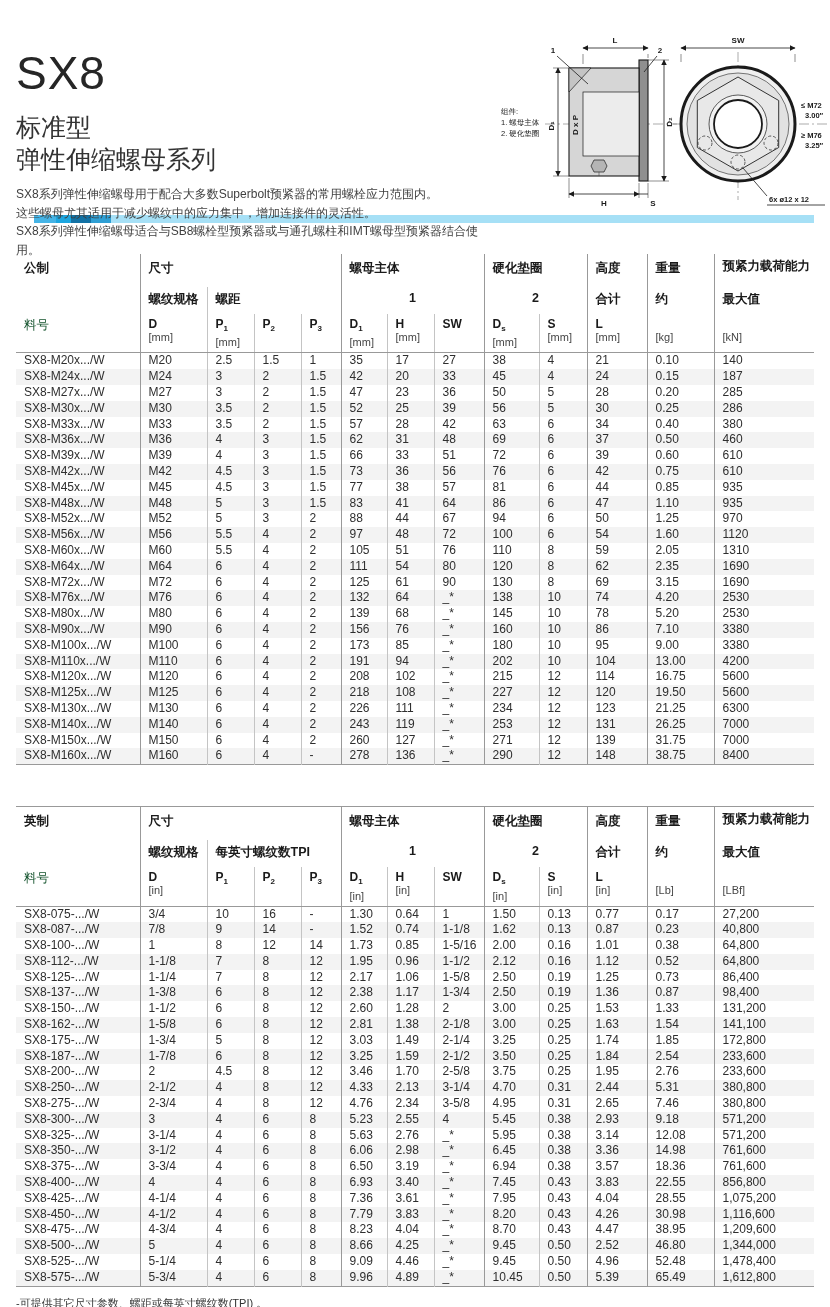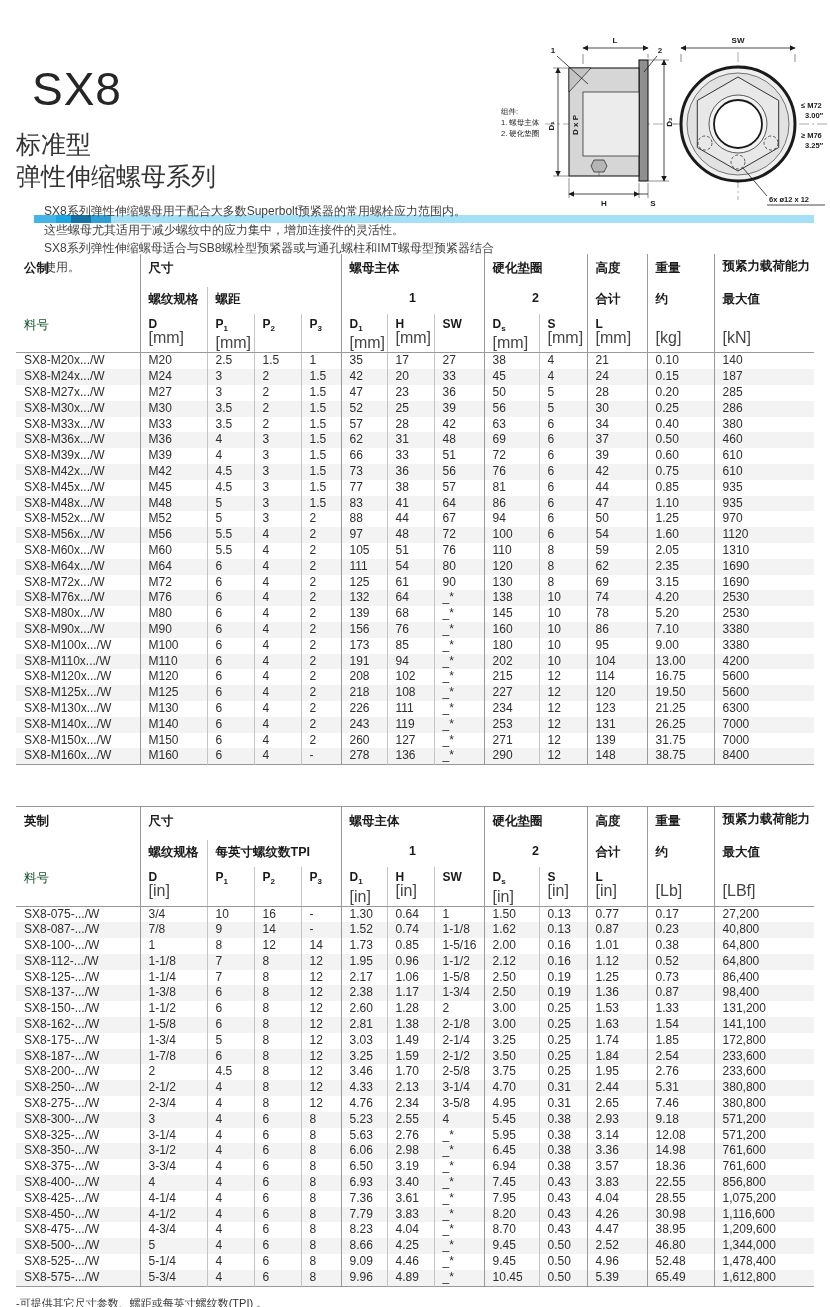--- a/index.html
+++ b/index.html
@@ -2,23 +2,23 @@
 <html><head>
 <meta charset="utf-8">
 <style>
   html,body{margin:0;padding:0;background:#fff;}
   body{width:830px;height:1307px;font-family:"Liberation Sans","DejaVu Sans",sans-serif;color:#2e2e2e;overflow:hidden;}
   .page{position:relative;width:830px;height:1307px;background:#fff;}
 
   
   .top{position:relative;height:215px;}
   .title-block{position:absolute;left:16px;top:50px;width:480px;}
-  .product-title{font-size:46px;font-weight:400;color:#262626;line-height:1;margin:16px;letter-spacing:1px;}
-  .subtitle{font-size:25px;font-weight:400;color:#333;line-height:1.28;margin-top:8px;}
-  .desc{margin-top:10px;font-size:12px;color:#3f3f3f;line-height:1.55;margin-left:28px;}
+  .product-title{font-size:46px;font-weight:400;color:#262626;line-height:1;margin:0;letter-spacing:1px;}
+  .subtitle{font-size:25px;font-weight:400;color:#333;line-height:1.28;margin-top:15px;}
+  .desc{margin-top:10px;font-size:12px;color:#3f3f3f;line-height:1.55;}
 
   .drawing{position:absolute;right:0;top:28px;width:335px;height:185px;}
   .drawing svg{display:block;}
   .drawing text{font-family:"Liberation Sans","DejaVu Sans",sans-serif;fill:#1a1a1a;}
   .dtxt{font-size:8px;font-weight:bold;}
   .dtxt-sm{font-size:7.5px;font-weight:bold;}
   .legend-txt{font-size:7.5px;font-weight:normal;fill:#222;}
   .dimline{stroke:#1a1a1a;stroke-width:0.8;}
   .extline{stroke:#444;stroke-width:0.6;}
   .cline{stroke:#888;stroke-width:0.7;stroke-dasharray:10 3 2 3;}
@@ -35,21 +35,21 @@
   .spec-table tbody tr:nth-child(even){background:#f3f3f3;}
   .spec-table{border-bottom:1px solid #999;}
   .imperial{border-top:1px solid #999;}
   .gb{border-left:1px solid #999;}
   .sb{border-left:1px solid #c4c4c4;}
   tr.grow th{font-weight:bold;font-size:12.5px;height:27px;padding-top:6px;color:#1a1a1a;}
   tr.srow th{font-weight:bold;font-size:12.5px;height:23px;padding-top:4px;color:#1a1a1a;}
   tr.symrow th{padding-top:3px;border-bottom:1px solid #999;vertical-align:top;height:34px;}
   .csym{display:block;font-weight:bold;font-size:12px;line-height:14px;color:#1a1a1a;}
   .csym sub{font-size:8px;}
-  .cunit{display:block;font-weight:normal;font-size:16px;color:#454545;line-height:13px;padding-bottom:3px;}
+  .cunit{display:block;font-weight:normal;font-size:11px;color:#454545;line-height:13px;padding-bottom:3px;}
   .partlbl{font-weight:bold;font-size:12.5px;color:#14532d;}
   .wrap{white-space:normal !important;line-height:13px;}
   .ctr{text-align:center !important;padding-left:0 !important;}
   .gap{height:10px;}
 
   
   .notes{margin:8px 0 0 16px;font-size:11px;color:#333;line-height:1.5;}
 </style>
 </head>
 <body>

